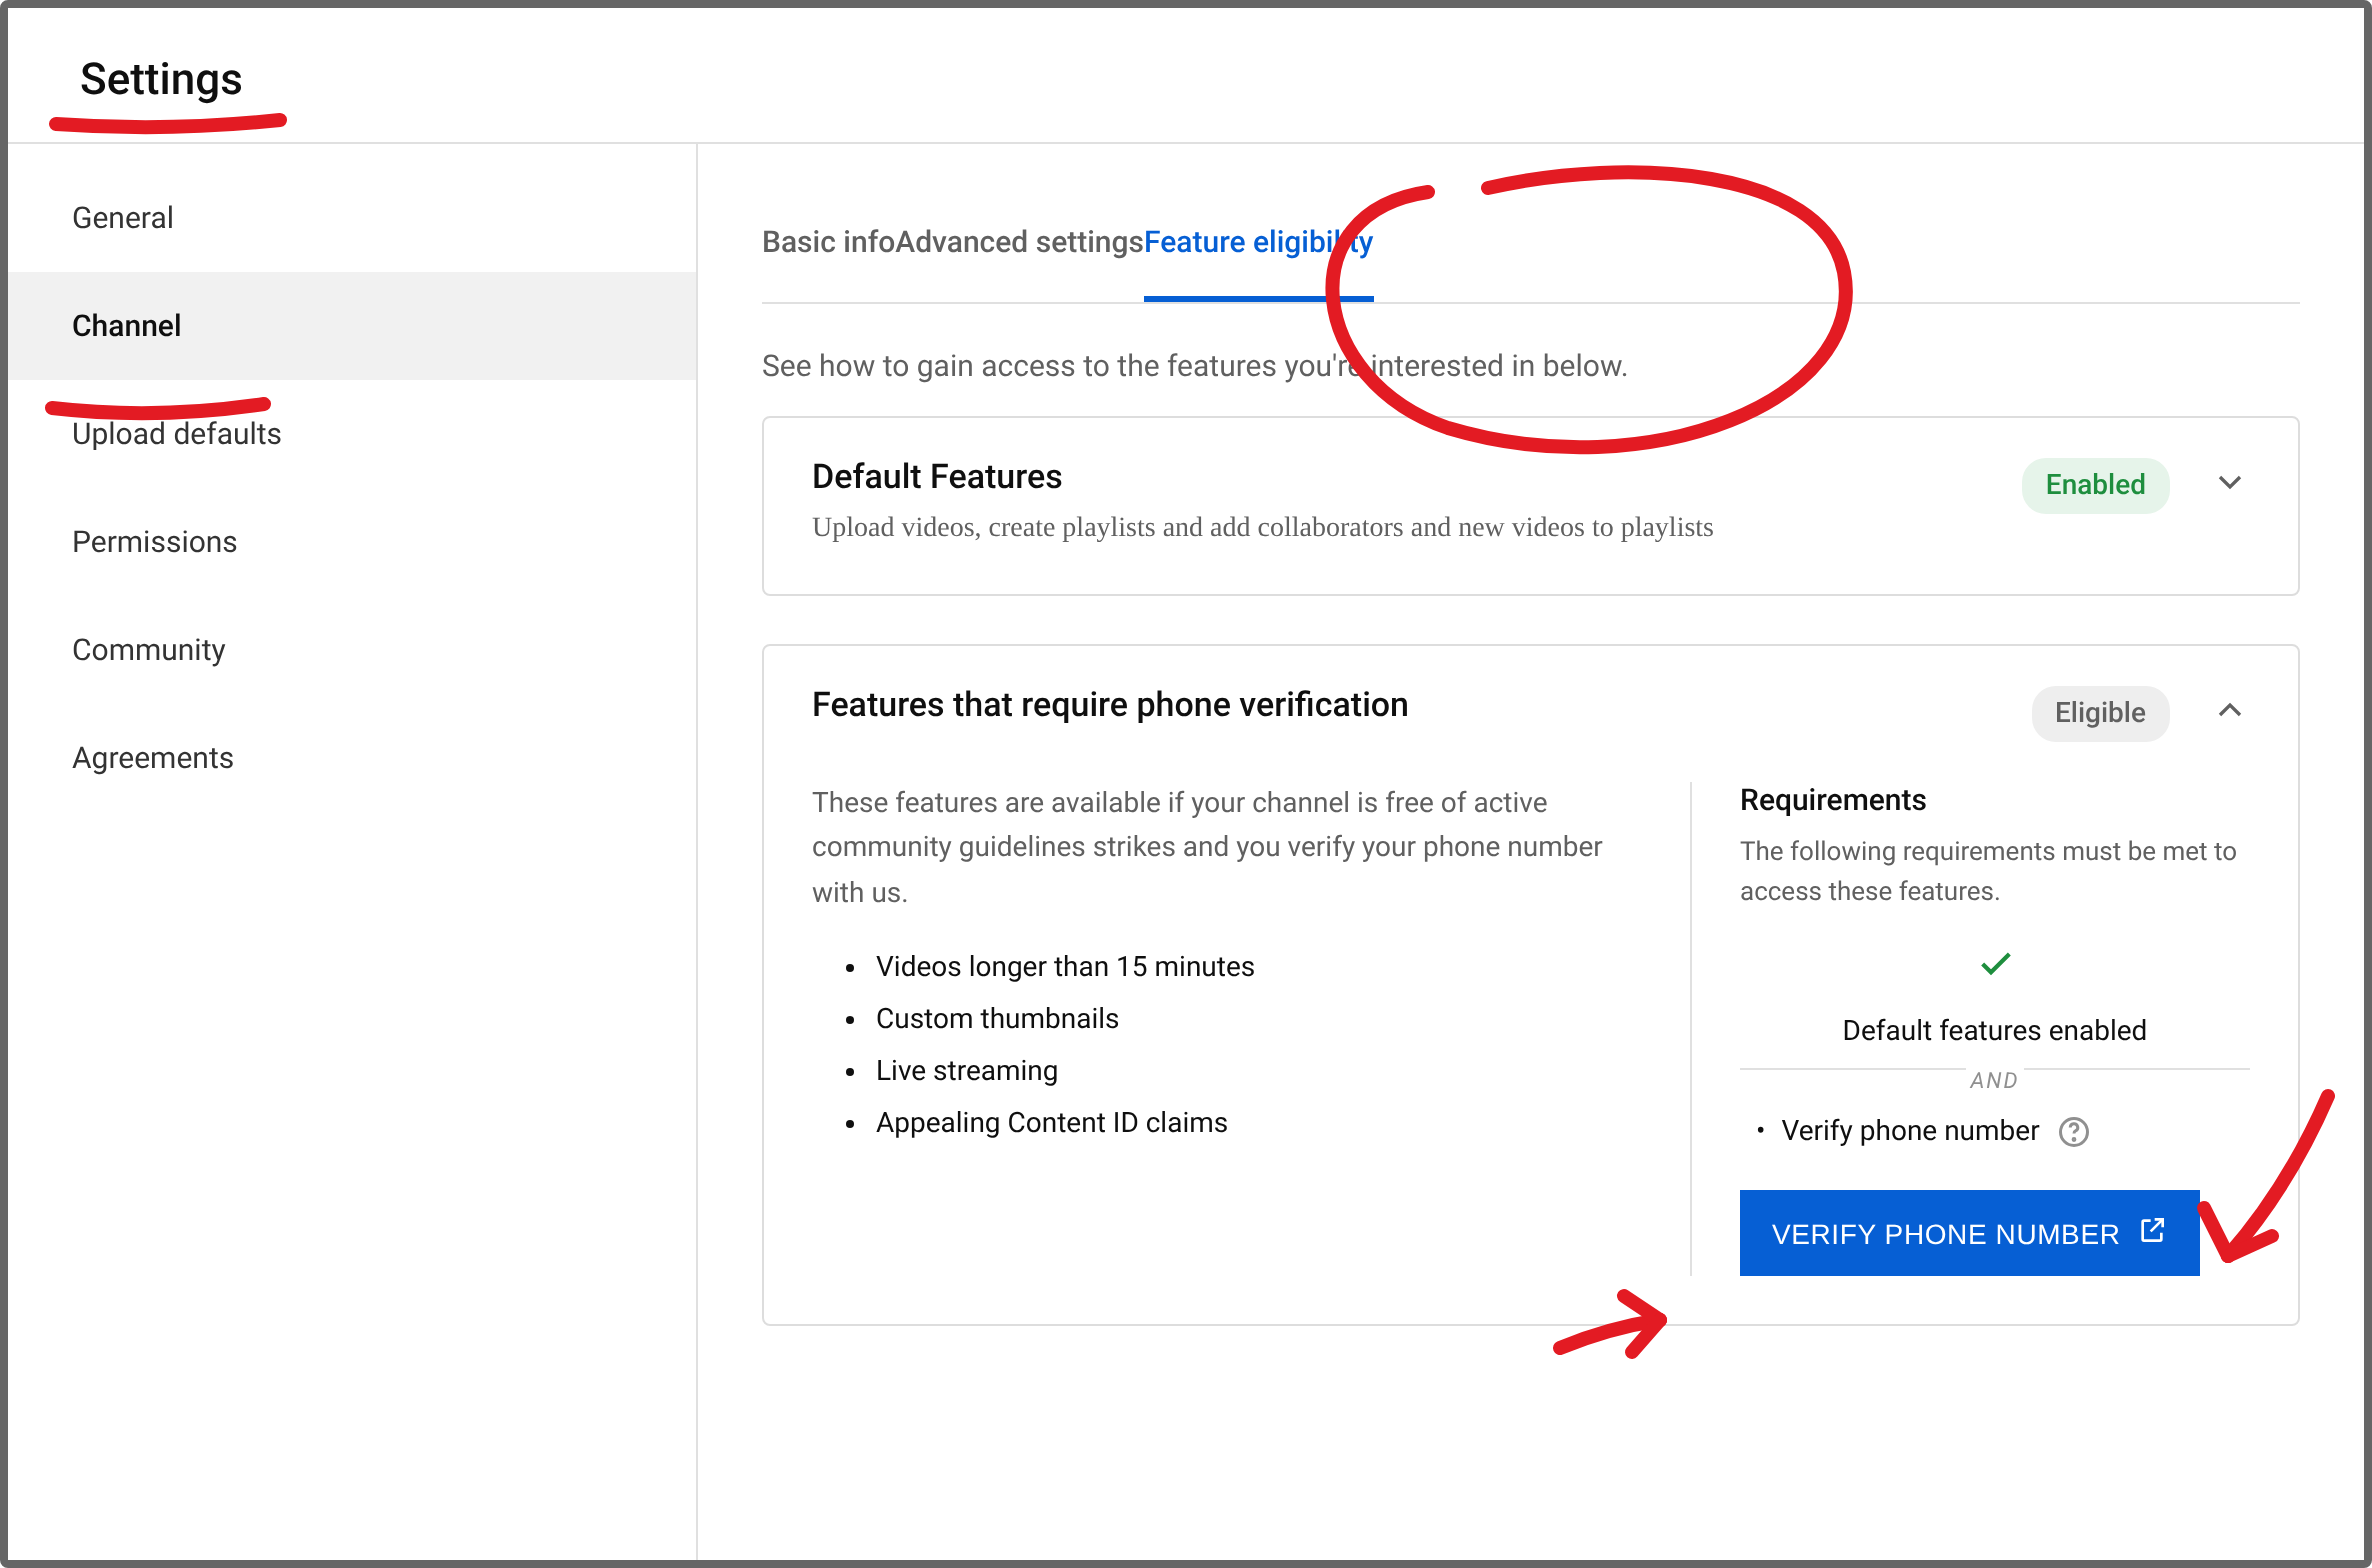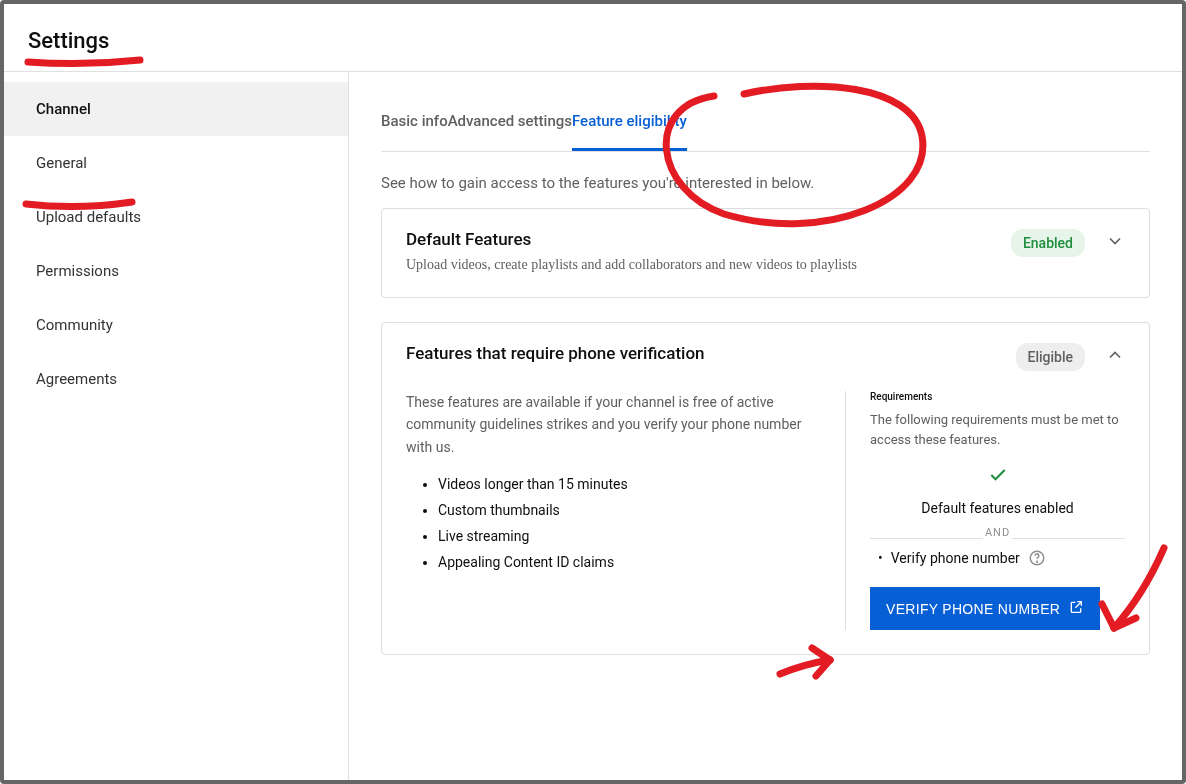--- a/index.html
+++ b/index.html
@@ -1,18 +1,18 @@
 <!DOCTYPE html>
 <html><head>
 <meta charset="utf-8">
 <style>
   * { box-sizing: border-box; margin: 0; padding: 0; }
   body { font-family: Roboto, Arial, sans-serif; background: #fff; color: #0f0f0f; overflow: hidden; }
   .dialog { position: relative; width: 1186px; height: 784px; background: #fff; border: 4px solid #666; border-radius: 4px; display: flex; flex-direction: column; }
-  .header { padding: 24px 24px 18px; border-bottom: 1px solid #e0e0e0; }
+  .header { padding: 24px 36px 18px; border-bottom: 1px solid #e0e0e0; }
   .header h1 { font-size: 22px; font-weight: 500; }
   .body { display: flex; flex: 1; overflow: hidden; }
   .sidebar { width: 345px; border-right: 1px solid #e0e0e0; padding-top: 10px; }
   .sidebar-item { padding: 18px 32px; font-size: 15px; color: #333; cursor: pointer; }
   .sidebar-item.active { background: #f1f1f1; font-weight: 500; color: #0f0f0f; }
   .content { flex: 1; padding: 0 32px 20px 32px; overflow-y: auto; }
   .tabs { display: flex; padding: 30px 0 0 0; border-bottom: 1px solid #e0e0e0; }
   .tab { font-size: 15px; font-weight: 500; color: #606060; padding: 10px 0 18px; cursor: pointer; border-bottom: 3px solid transparent; }
   .tab.active { color: #065fd4; border-bottom: 3px solid #065fd4; }
   .intro { font-size: 15px; color: #606060; margin: 22px 0 16px; }
@@ -25,25 +25,25 @@
   .badge { font-size: 14px; font-weight: 500; padding: 6px 12px; border-radius: 12px; margin-right: 20px; white-space: nowrap; }
   .badge.enabled { background: #e6f4ea; color: #1e8e3e; }
   .badge.eligible { background: #eee; color: #606060; }
   .chevron { width: 20px; height: 20px; display: inline-flex; align-items: center; justify-content: center; color: #606060; margin-top: 2px; }
   .card-body { display: flex; padding: 20px 24px 24px; gap: 0; }
   .left-col { flex: 1; padding-right: 24px; }
   .left-desc { font-size: 14px; color: #606060; line-height: 1.6; margin-bottom: 18px; }
   .feature-list { list-style: disc; padding-left: 32px; }
   .feature-list li { font-size: 14px; color: #0f0f0f; margin-bottom: 10px; }
   .right-col { width: 280px; border-left: 1px solid #e0e0e0; padding-left: 24px; }
-  .req-title { font-size: 10px; font-weight: 500; margin-bottom: 8px; }
+  .req-title { font-size: 15px; font-weight: 500; margin-bottom: 8px; }
   .req-sub { font-size: 13px; color: #606060; line-height: 1.5; margin-bottom: 16px; }
   .req-row { display: flex; align-items: center; gap: 12px; font-size: 14px; margin-bottom: 10px; flex-direction: column; }
   .check { color: #1e8e3e; }
-  .and-sep { display: flex; align-items: flex-end; gap: 2px; margin: 4px 0 10px; }
+  .and-sep { display: flex; align-items: flex-start; gap: 2px; margin: 4px 0 10px; font-style: italic; }
   .and-sep .line { flex: 1; height: 1px; background: #e0e0e0; }
   .and-sep .txt { font-size: 11px; color: #909090; letter-spacing: 1px; }
   .req-bullet { display: flex; align-items: center; gap: 8px; font-size: 14px; margin-bottom: 20px; padding-left: 8px; }
   .help-icon { color: #909090; display: inline-flex; }
   .verify-btn { background: #065fd4; color: #fff; border: none; padding: 12px 16px; font-size: 14px; font-weight: 500; letter-spacing: .3px; cursor: pointer; display: inline-flex; align-items: center; gap: 8px; }
   .footer { display: flex; justify-content: flex-end; gap: 28px; padding: 18px 32px; border-top: 1px solid #e0e0e0; }
   .footer button { background: none; border: none; font-size: 15px; font-weight: 500; letter-spacing: .4px; cursor: pointer; padding: 6px 4px; }
   .footer .close { color: #065fd4; }
   .footer .save { color: #909090; }
   .annotations { position: absolute; inset: 0; pointer-events: none; }
@@ -51,22 +51,22 @@
 </head>
 <body>
 
 <div class="dialog">
   <div class="header">
     <h1>Settings</h1>
   </div>
 
   <div class="body">
     <nav class="sidebar">
+      <div class="sidebar-item"><span>General</span></div>
       <div class="sidebar-item active"><span>Channel</span></div>
-      <div class="sidebar-item"><span>General</span></div>
       <div class="sidebar-item"><span>Upload defaults</span></div>
       <div class="sidebar-item"><span>Permissions</span></div>
       <div class="sidebar-item"><span>Community</span></div>
       <div class="sidebar-item"><span>Agreements</span></div>
     </nav>
 
     <main class="content">
       <div class="tabs">
         <div class="tab"><span>Basic info</span></div>
         <div class="tab"><span>Advanced settings</span></div>

